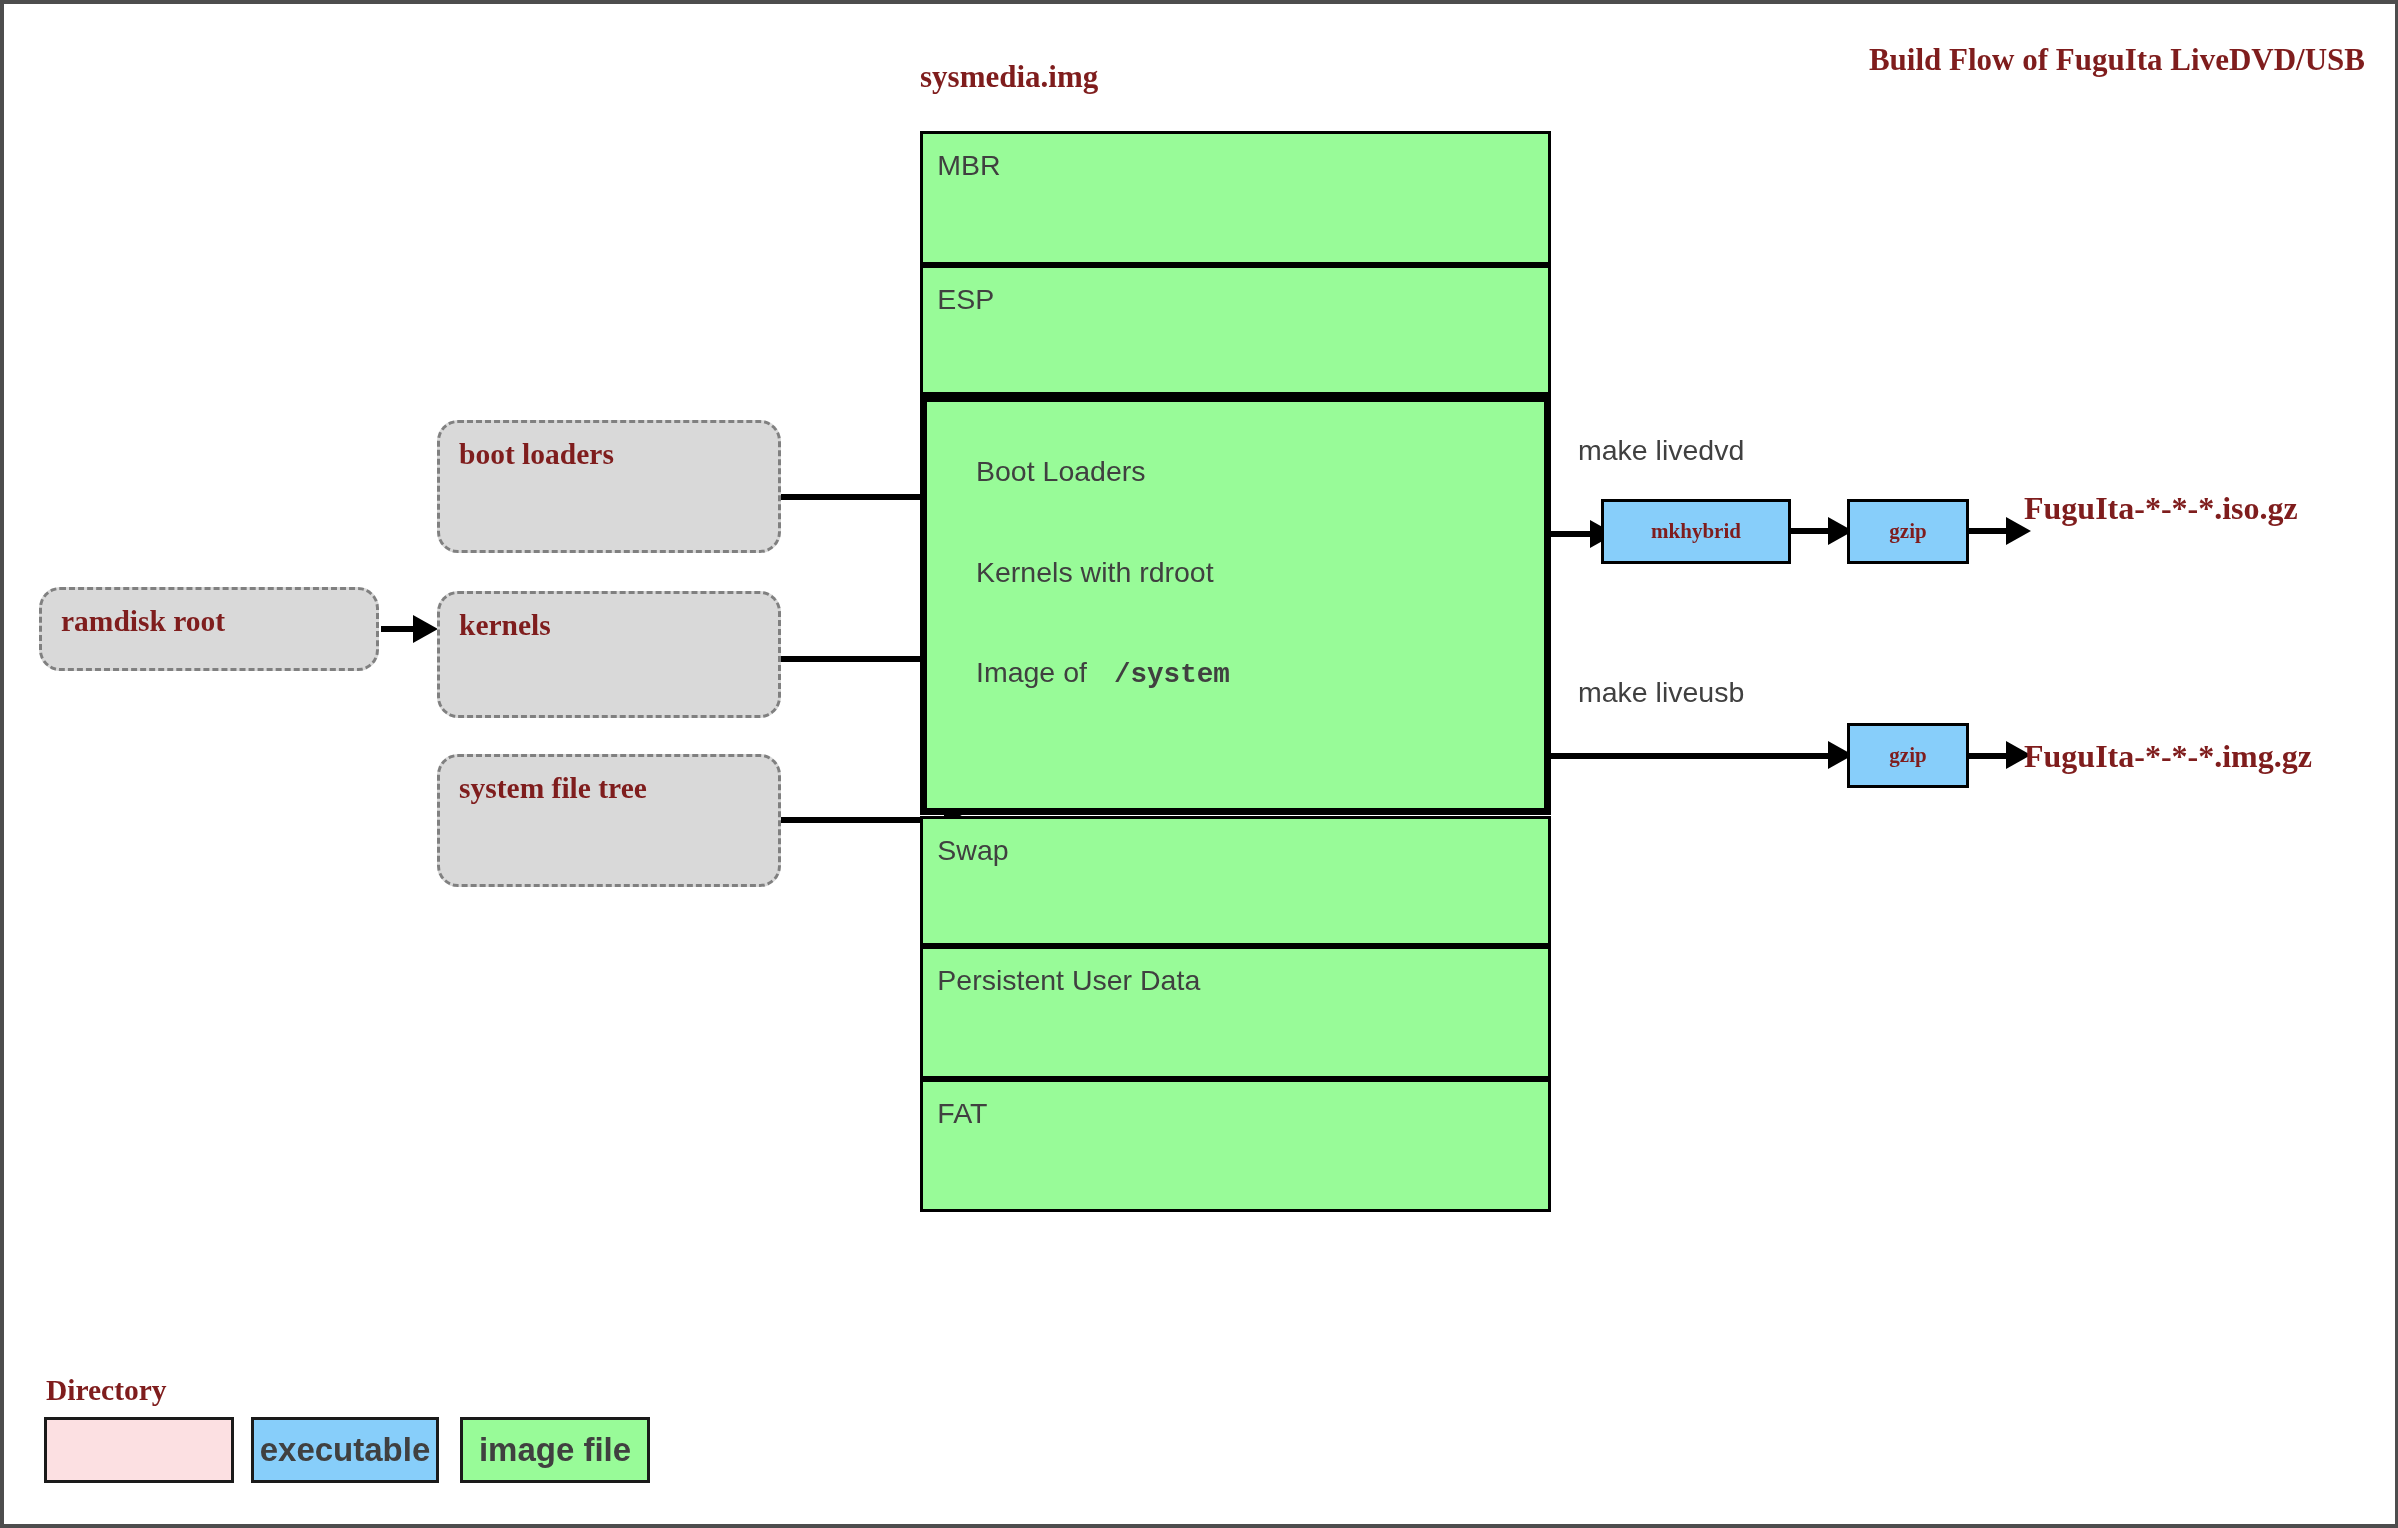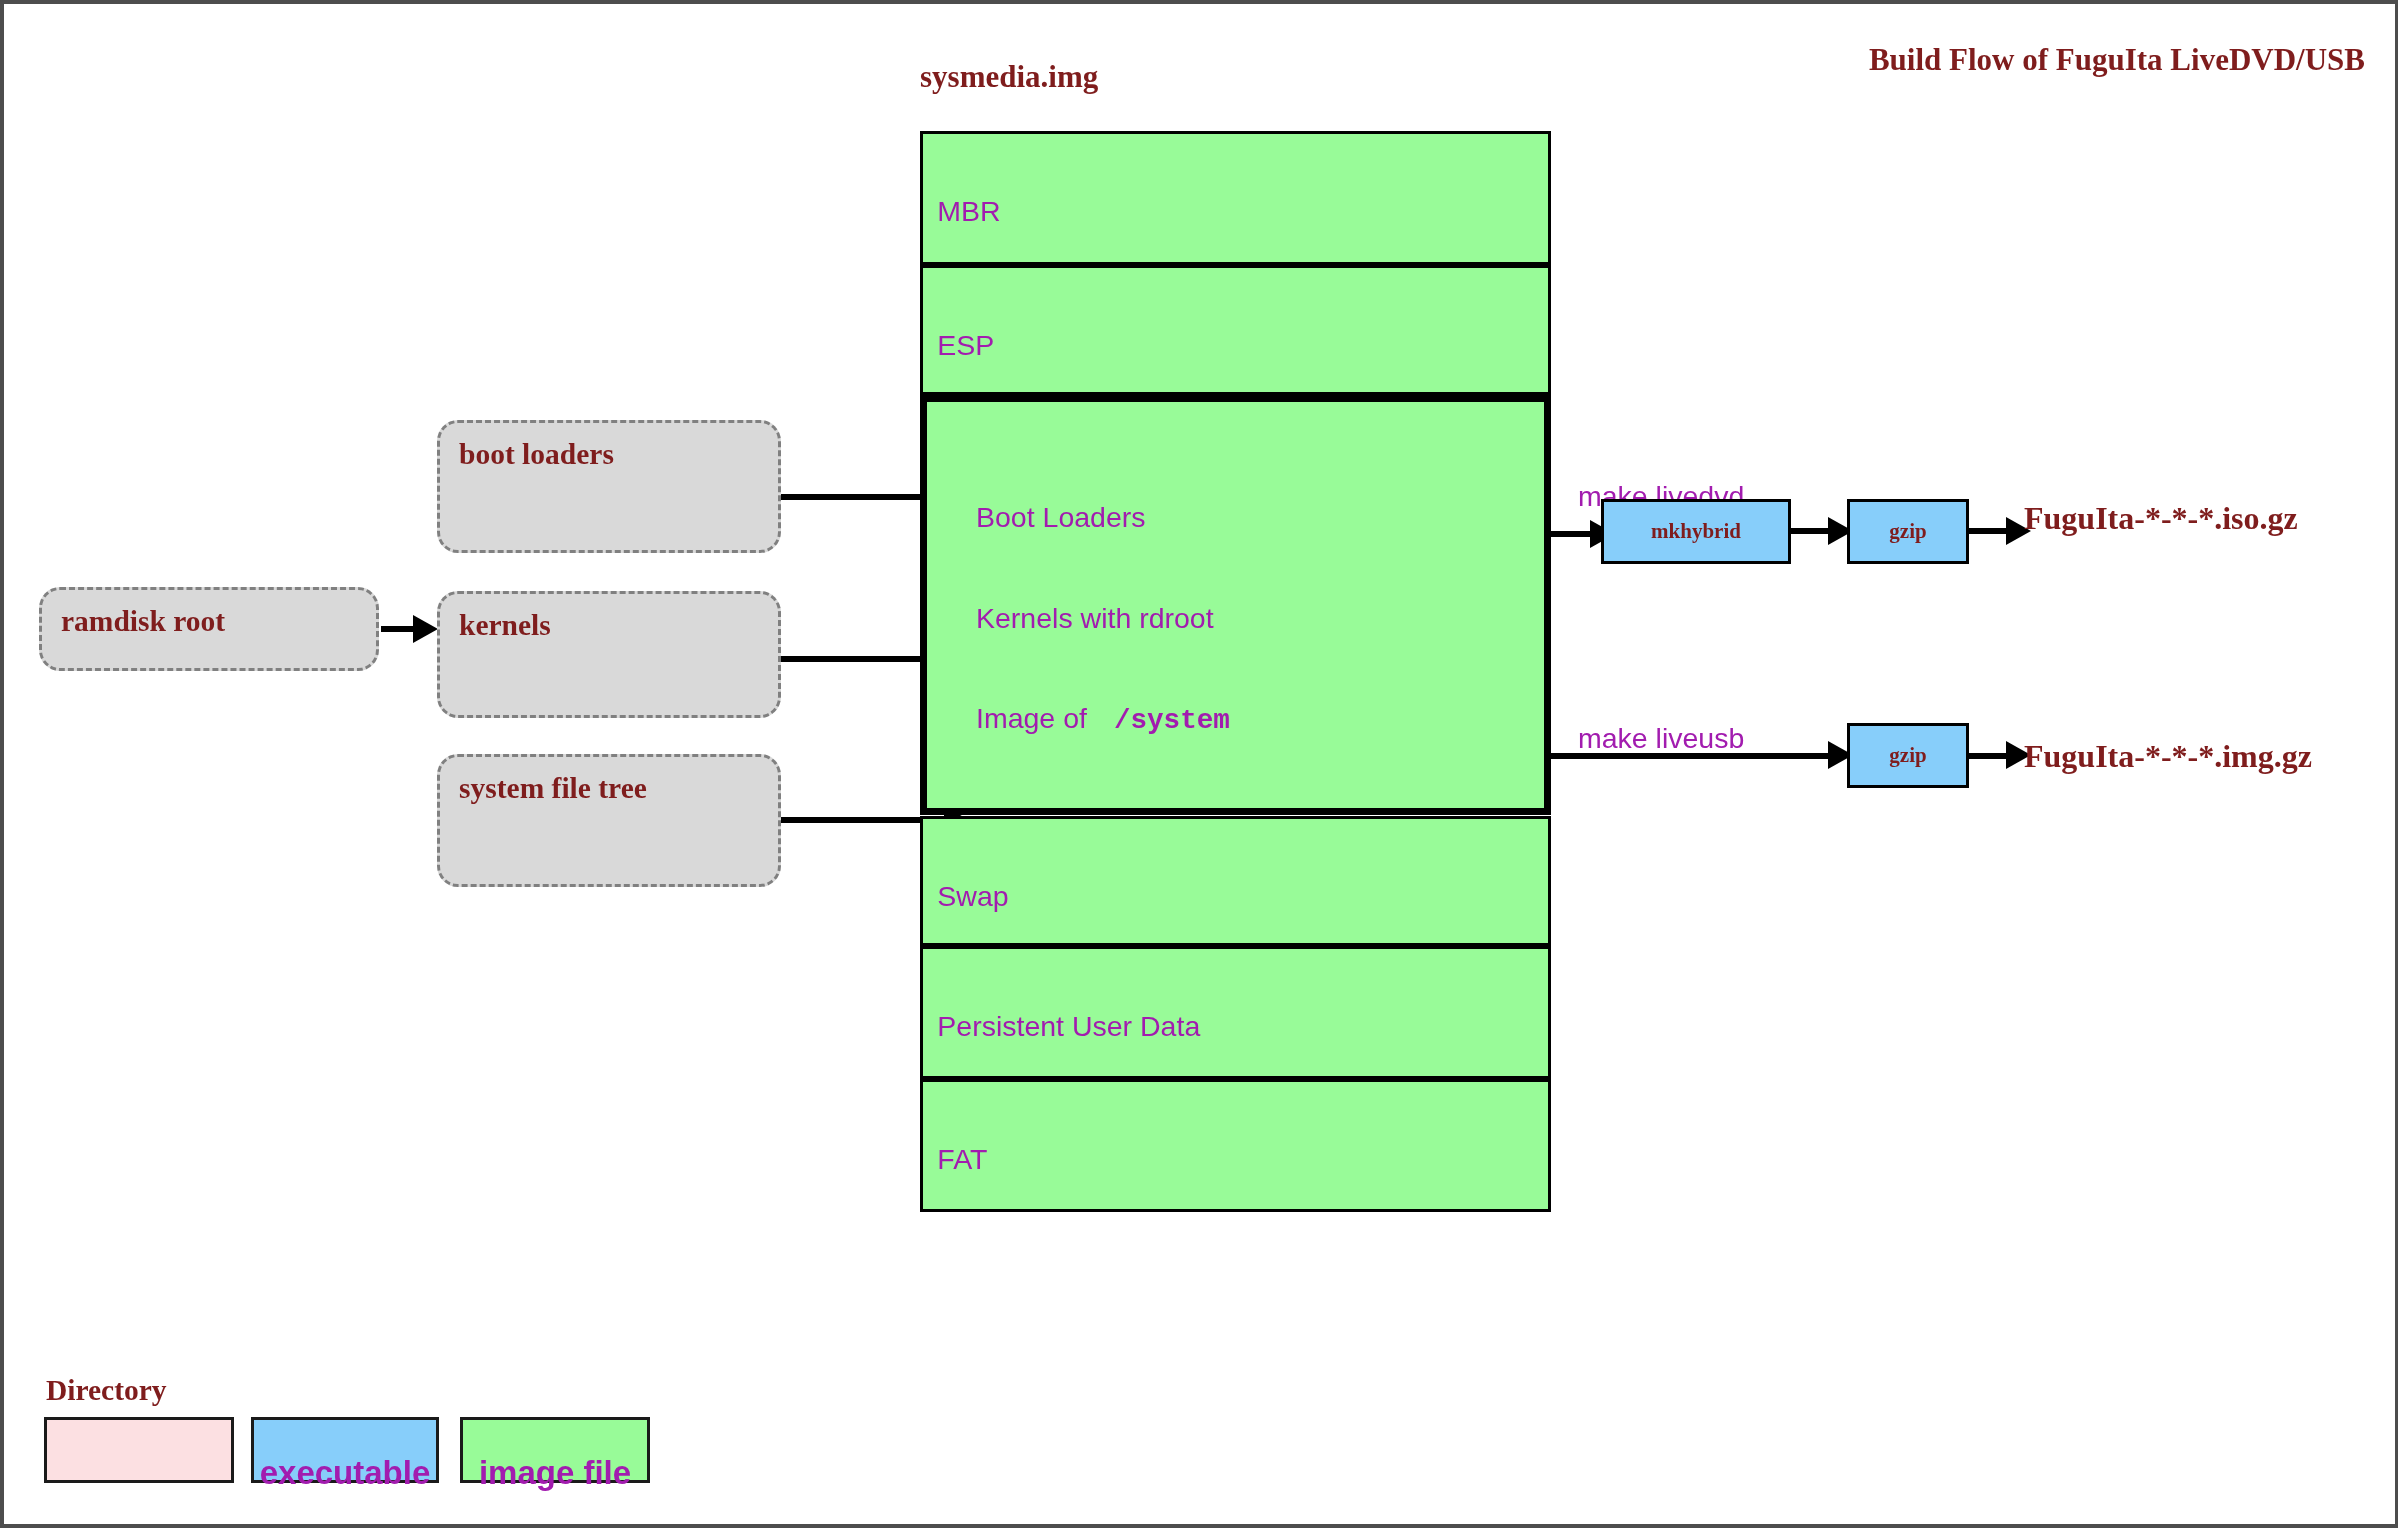--- a/index.html
+++ b/index.html
@@ -23,22 +23,21 @@
 
   
   .abs { position: absolute; }
   .serif-bold {
     font-family: "Liberation Serif", serif;
     font-weight: bold;
     color: #7f1d1d;
   }
   .sans {
     font-family: "Liberation Sans", sans-serif;
-    color: #a21caf;
-    margin-top: 46px;
+    color: #404040;
   }
 
   
   #diagram-title {
     top: 38px;
     right: 30px;
     font-size: 31px;
     letter-spacing: 0px;
     white-space: nowrap;
   }
@@ -257,21 +256,21 @@
   <div class="hline abs" style="left:1787px; top:524px; width:51px;"></div>
   <div class="arrowhead abs" style="left:1824px; top:513px;"></div>
 
   <div class="abs exec-box" id="exec-gzip-dvd" style="left:1843px; top:495px; width:122px; height:65px;">
     <span class="serif-bold exec-label">gzip</span>
   </div>
 
   <div class="hline abs" style="left:1965px; top:524px; width:51px;"></div>
   <div class="arrowhead abs" style="left:2002px; top:513px;"></div>
 
-  <div class="abs serif-bold out-label" style="left:2020px; top:496px;">FuguIta-*-*-*.iso.gz</div>
+  <div class="abs serif-bold out-label" style="left:2020px; top:486px;">FuguIta-*-*-*.iso.gz</div>
 
   <div class="abs sans make-label" style="left:1574px; top:672px;">make liveusb</div>
 
   <div class="hline abs" style="left:1545px; top:749px; width:297px;"></div>
   <div class="arrowhead abs" style="left:1824px; top:737px;"></div>
 
   <div class="abs exec-box" id="exec-gzip-usb" style="left:1843px; top:719px; width:122px; height:65px;">
     <span class="serif-bold exec-label">gzip</span>
   </div>
 

